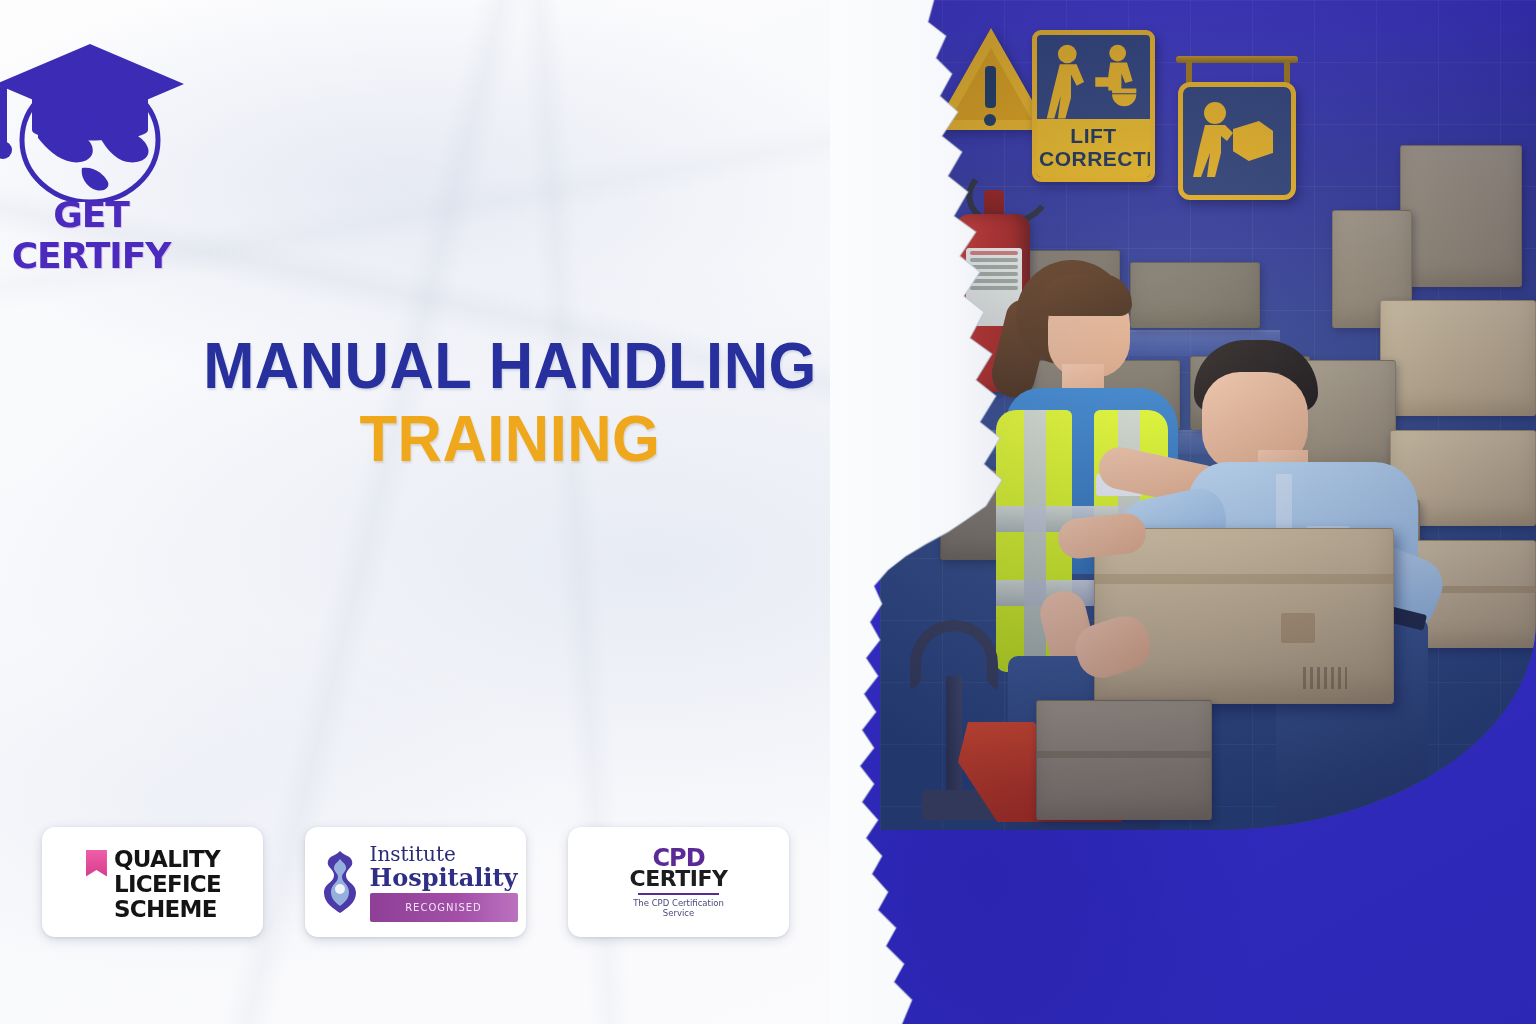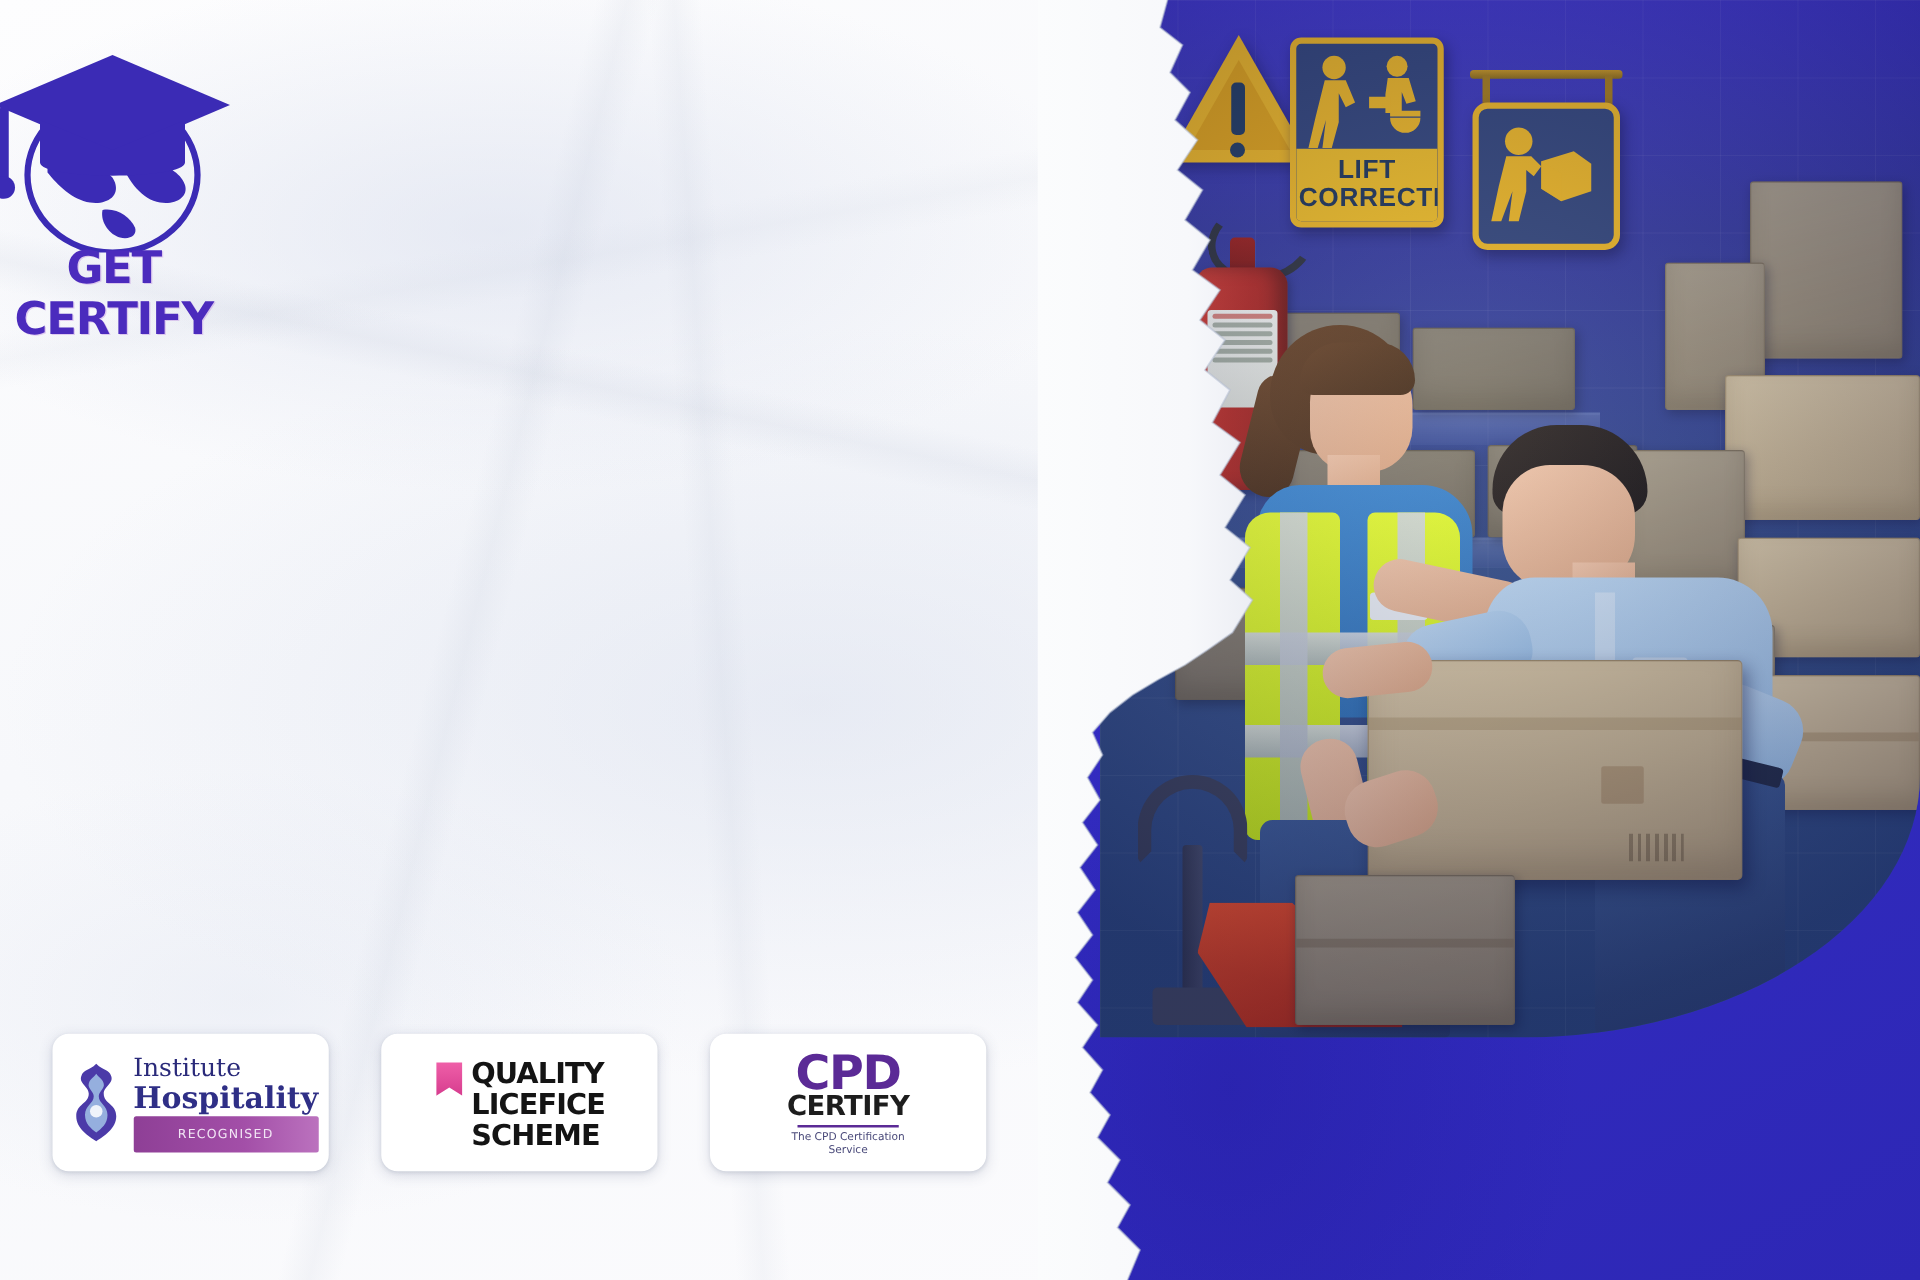--- a/index.html
+++ b/index.html
@@ -344,21 +344,21 @@
     text-align: center;
     padding: 3px 6px;
     font-family: "DejaVu Sans", sans-serif;
   }
 
   
   .cpd { text-align: center; line-height: 1; }
   .cpd-main {
     font-family: "DejaVu Sans", sans-serif;
     font-weight: bold;
-    font-size: 38px;
+    font-size: 24px;
     letter-spacing: -1px;
     color: #5b2a96;
   }
   .cpd-sub {
     font-family: "DejaVu Sans", sans-serif;
     font-weight: bold;
     font-size: 22px;
     letter-spacing: -0.5px;
     color: #1d1d1d;
     margin-top: -2px;
@@ -550,50 +550,54 @@
       <path d="M112 96 c12-14 26-6 30 6 c4 12 16 12 20 24 c3 10 -8 16 -20 14 c-14-2 -26-18 -30-30 Z" fill="#3b2bb5"></path>
       <path d="M96 146 c12-2 22 6 26 14 c2 6 -4 10 -12 8 c-8-2 -16-12 -14-22 Z" fill="#3b2bb5"></path>
       <path d="M10 62 L104 22 L198 62 L104 102 Z" fill="#3b2bb5"></path>
       <path d="M46 74 L46 108 c0 14 116 14 116 0 L162 74 L104 98 Z" fill="#3b2bb5"></path>
       <rect x="14" y="62" width="7" height="60" rx="3" fill="#3b2bb5"></rect>
       <circle cx="17" cy="128" r="9" fill="#3b2bb5"></circle>
     </svg>
     <div class="logo-text">GET CERTIFY</div>
   </div>
 
+  <div class="title-block">
+    <div class="title-line1">MANUAL HANDLING</div>
+    <div class="title-line2">TRAINING</div>
+  </div>
 
   <div class="badge-row">
+
+    <div class="badge-card">
+      <div class="qls">
+        <div class="qls-ribbon"></div>
+        <div class="qls-text">
+          <div>QUALITY</div>
+          <div>LICEFICE</div>
+          <div>SCHEME</div>
+        </div>
+      </div>
+    </div>
 
     <div class="badge-card">
       <div class="ioh">
         <svg class="ioh-crest" viewBox="0 0 48 66">
           <path d="M24 2 C30 8 34 6 36 12 C38 18 30 20 30 26 C30 34 40 34 40 44 C40 54 30 60 24 64 C18 60 8 54 8 44 C8 34 18 34 18 26 C18 20 10 18 12 12 C14 6 18 8 24 2 Z" fill="#4b3aa8"></path>
           <path d="M24 10 C27 14 29 14 30 18 C31 22 26 24 26 28 C26 34 33 35 33 43 C33 50 28 54 24 57 C20 54 15 50 15 43 C15 35 22 34 22 28 C22 24 17 22 18 18 C19 14 21 14 24 10 Z" fill="#a2c4e8" opacity="0.85"></path>
           <circle cx="24" cy="40" r="5" fill="#ffffff" opacity="0.85"></circle>
         </svg>
         <div class="ioh-words">
           <div class="l1">Institute</div>
           <div class="l2">Hospitality</div>
           <div class="ioh-banner">RECOGNISED</div>
         </div>
       </div>
     </div>
 
     <div class="badge-card">
-      <div class="qls">
-        <div class="qls-ribbon"></div>
-        <div class="qls-text">
-          <div>QUALITY</div>
-          <div>LICEFICE</div>
-          <div>SCHEME</div>
-        </div>
-      </div>
-    </div>
-
-    <div class="badge-card">
       <div class="cpd">
         <div class="cpd-main">CPD</div>
         <div class="cpd-sub">CERTIFY</div>
         <div class="cpd-rule"></div>
         <div class="cpd-tiny">The CPD Certification</div>
         <div class="cpd-tiny">Service</div>
       </div>
     </div>
 
   </div>

